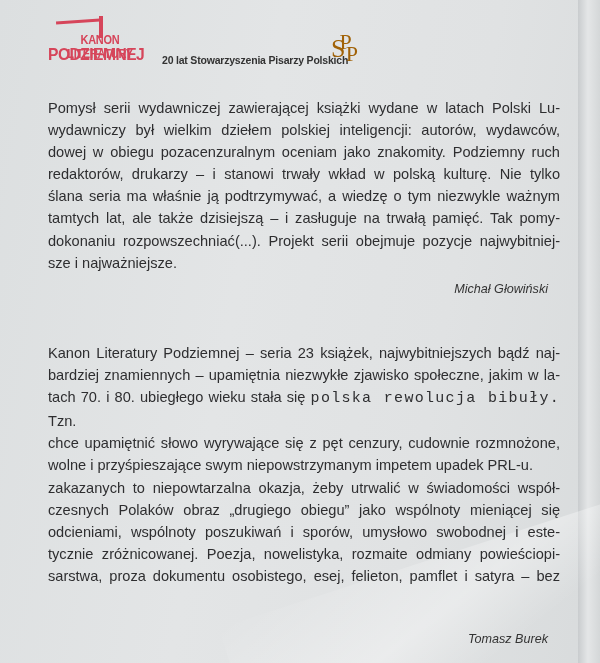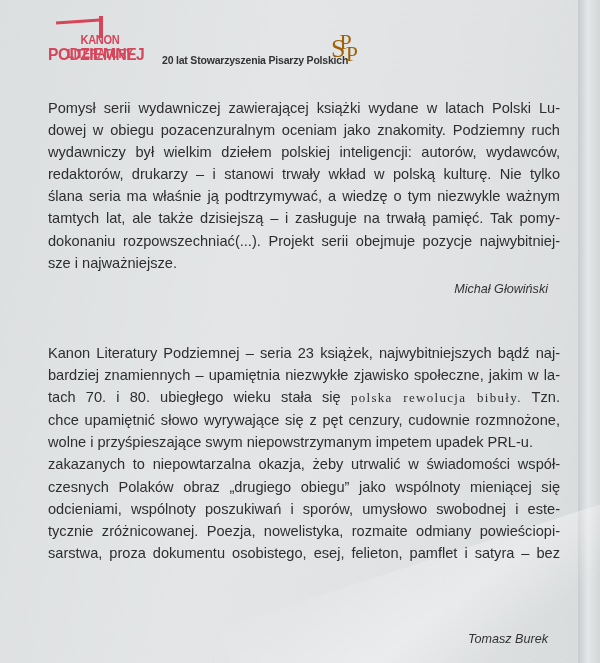--- a/index.html
+++ b/index.html
@@ -50,21 +50,21 @@
   .text p { margin:0; text-align:justify; text-align-last:justify; }
   .text p.last { text-align-last:left; }
   .text p.indent { text-indent:14px; }
   .block1 { top:97px; }
   .block2 { top:342px; }
   .sig {
     position:absolute; right:52px; font-style:italic; font-size:12.6px; color:#333;
   }
   .sig1 { top:282px; }
   .sig2 { top:632px;margin-left:46px; }
-  .spaced { letter-spacing:1.3px; font-family: Liberation Serif, serif; font-size:13px; }
+  .spaced { letter-spacing:1.3px; font-family: Liberation Mono, monospace; font-size:15px; }
 </style>
 </head>
 <body>
 
 <div class="page-edge"></div>
 <div class="fold-shadow"></div>
 
 <div class="header">
   <div class="logo">
     <div class="logo-bar"></div>
@@ -73,22 +73,22 @@
     <div class="logo-line2">PODZIEMNEJ</div>
   </div>
   <div class="tagline">20 lat Stowarzyszenia Pisarzy Polskich</div>
   <div class="spp">
     <span class="s">S</span><span class="p1">P</span><span class="p2">P</span>
   </div>
 </div>
 
 <div class="text block1">
   <p>Pomysł serii wydawniczej zawierającej książki wydane w latach Polski Lu-</p>
+  <p>wydawniczy był wielkim dziełem polskiej inteligencji: autorów, wydawców,</p>
   <p>dowej w obiegu pozacenzuralnym oceniam jako znakomity. Podziemny ruch</p>
-  <p>wydawniczy był wielkim dziełem polskiej inteligencji: autorów, wydawców,</p>
   <p>redaktorów, drukarzy – i stanowi trwały wkład w polską kulturę. Nie tylko</p>
   <p>ślana seria ma właśnie ją podtrzymywać, a wiedzę o tym niezwykle ważnym</p>
   <p>tamtych lat, ale także dzisiejszą – i zasługuje na trwałą pamięć. Tak pomy-</p>
   <p>dokonaniu rozpowszechniać(...). Projekt serii obejmuje pozycje najwybitniej-</p>
   <p class="last">sze i najważniejsze.</p>
 </div>
 <div class="sig sig1">Michał Głowiński</div>
 
 <div class="text block2">
   <p>Kanon Literatury Podziemnej – seria 23 książek, najwybitniejszych bądź naj-</p>

